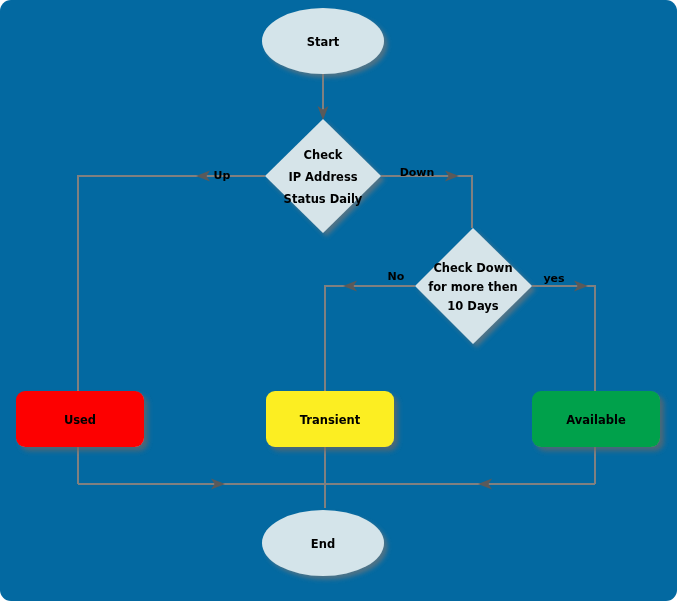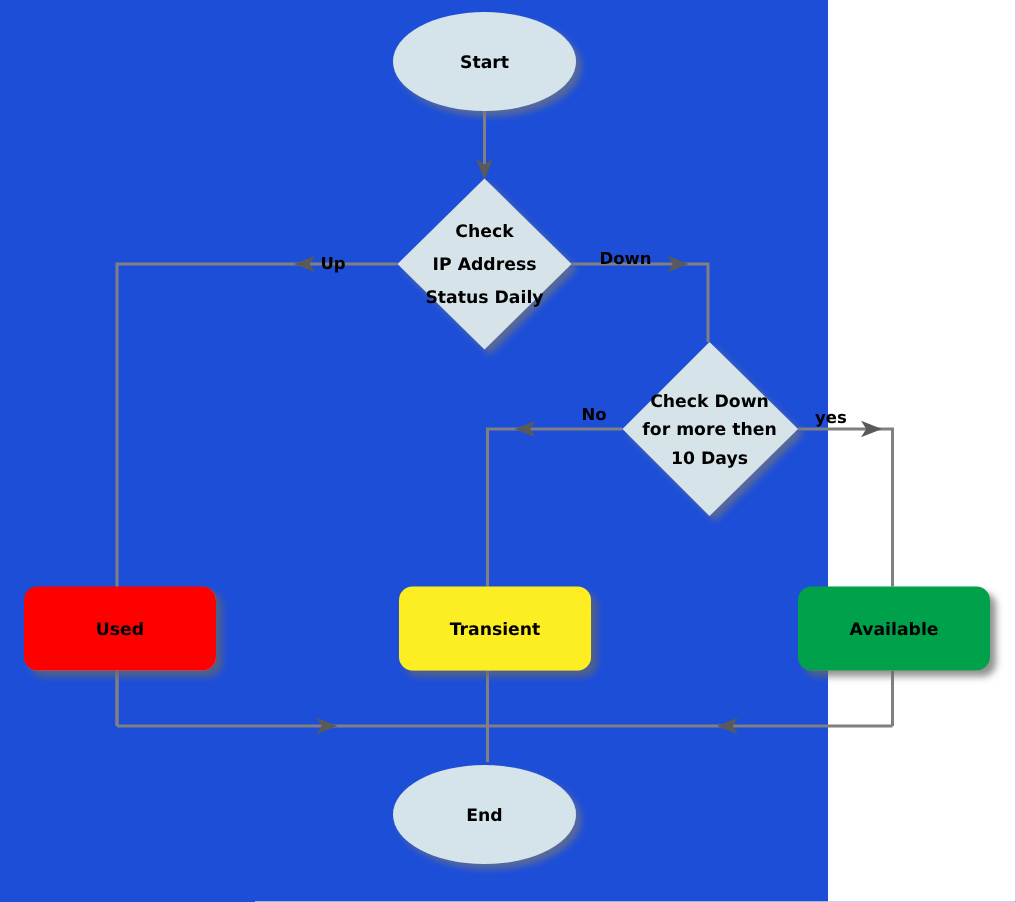--- a/index.html
+++ b/index.html
@@ -8,23 +8,24 @@
     background: #ffffff;
   }
   body {
     width: 677px;
     height: 601px;
     font-family: "DejaVu Sans", sans-serif;
     overflow: hidden;
   }
   #flowchart-root {
     position: relative;
-    width: 552px;
+    width: 677px;
     height: 601px;
-    background: #1d4ed8;
+    background: #0369a1;
+    border-radius: 11px;
   }
   svg#flow-svg {
     display: block;
     width: 677px;
     height: 601px;
   }
   .node-text {
     font-family: "DejaVu Sans", sans-serif;
     font-weight: bold;
     font-size: 11.5px;

